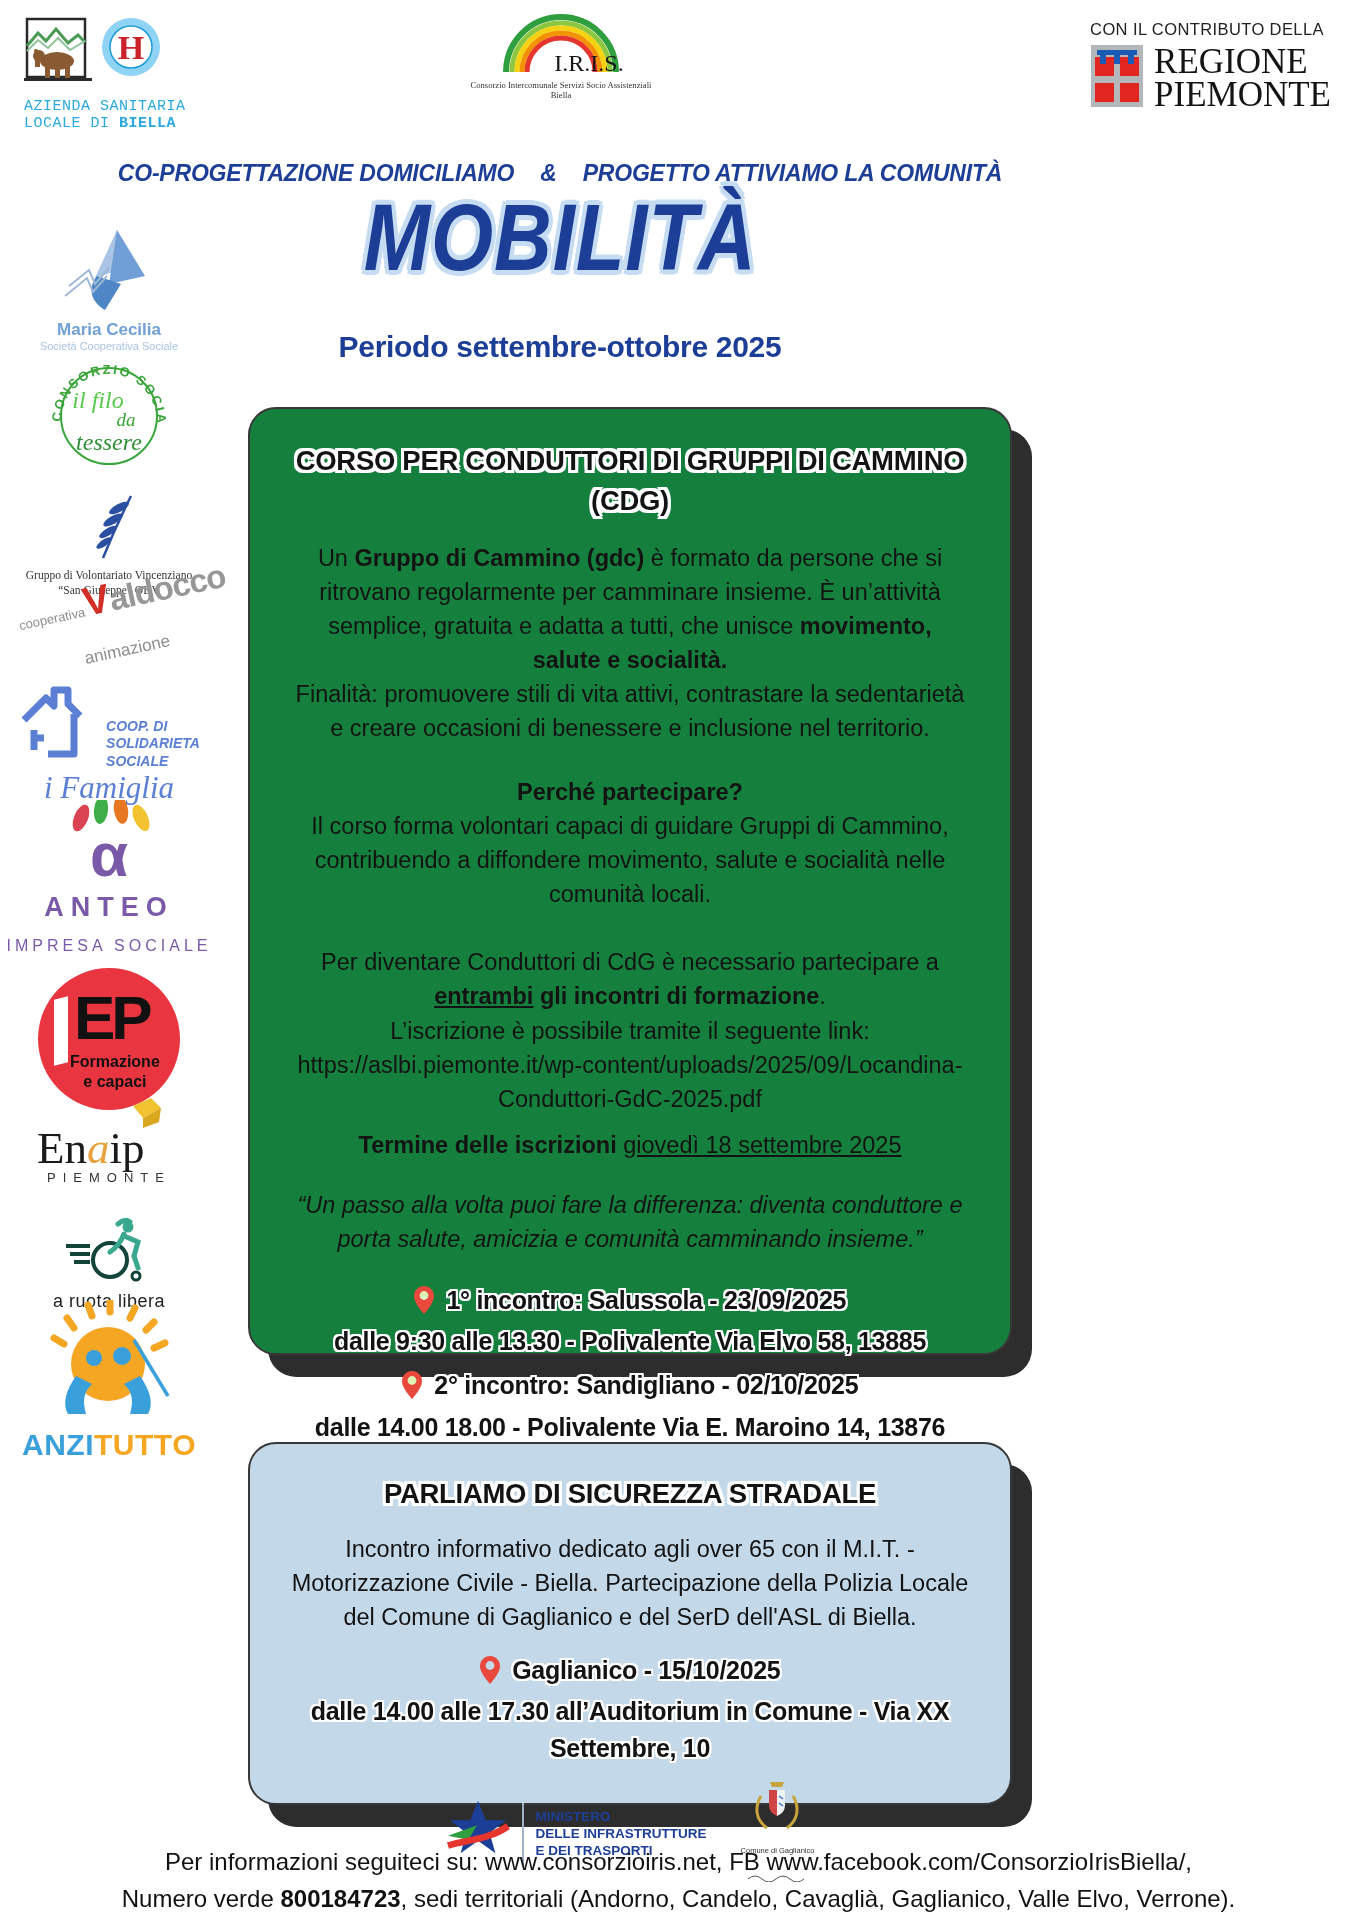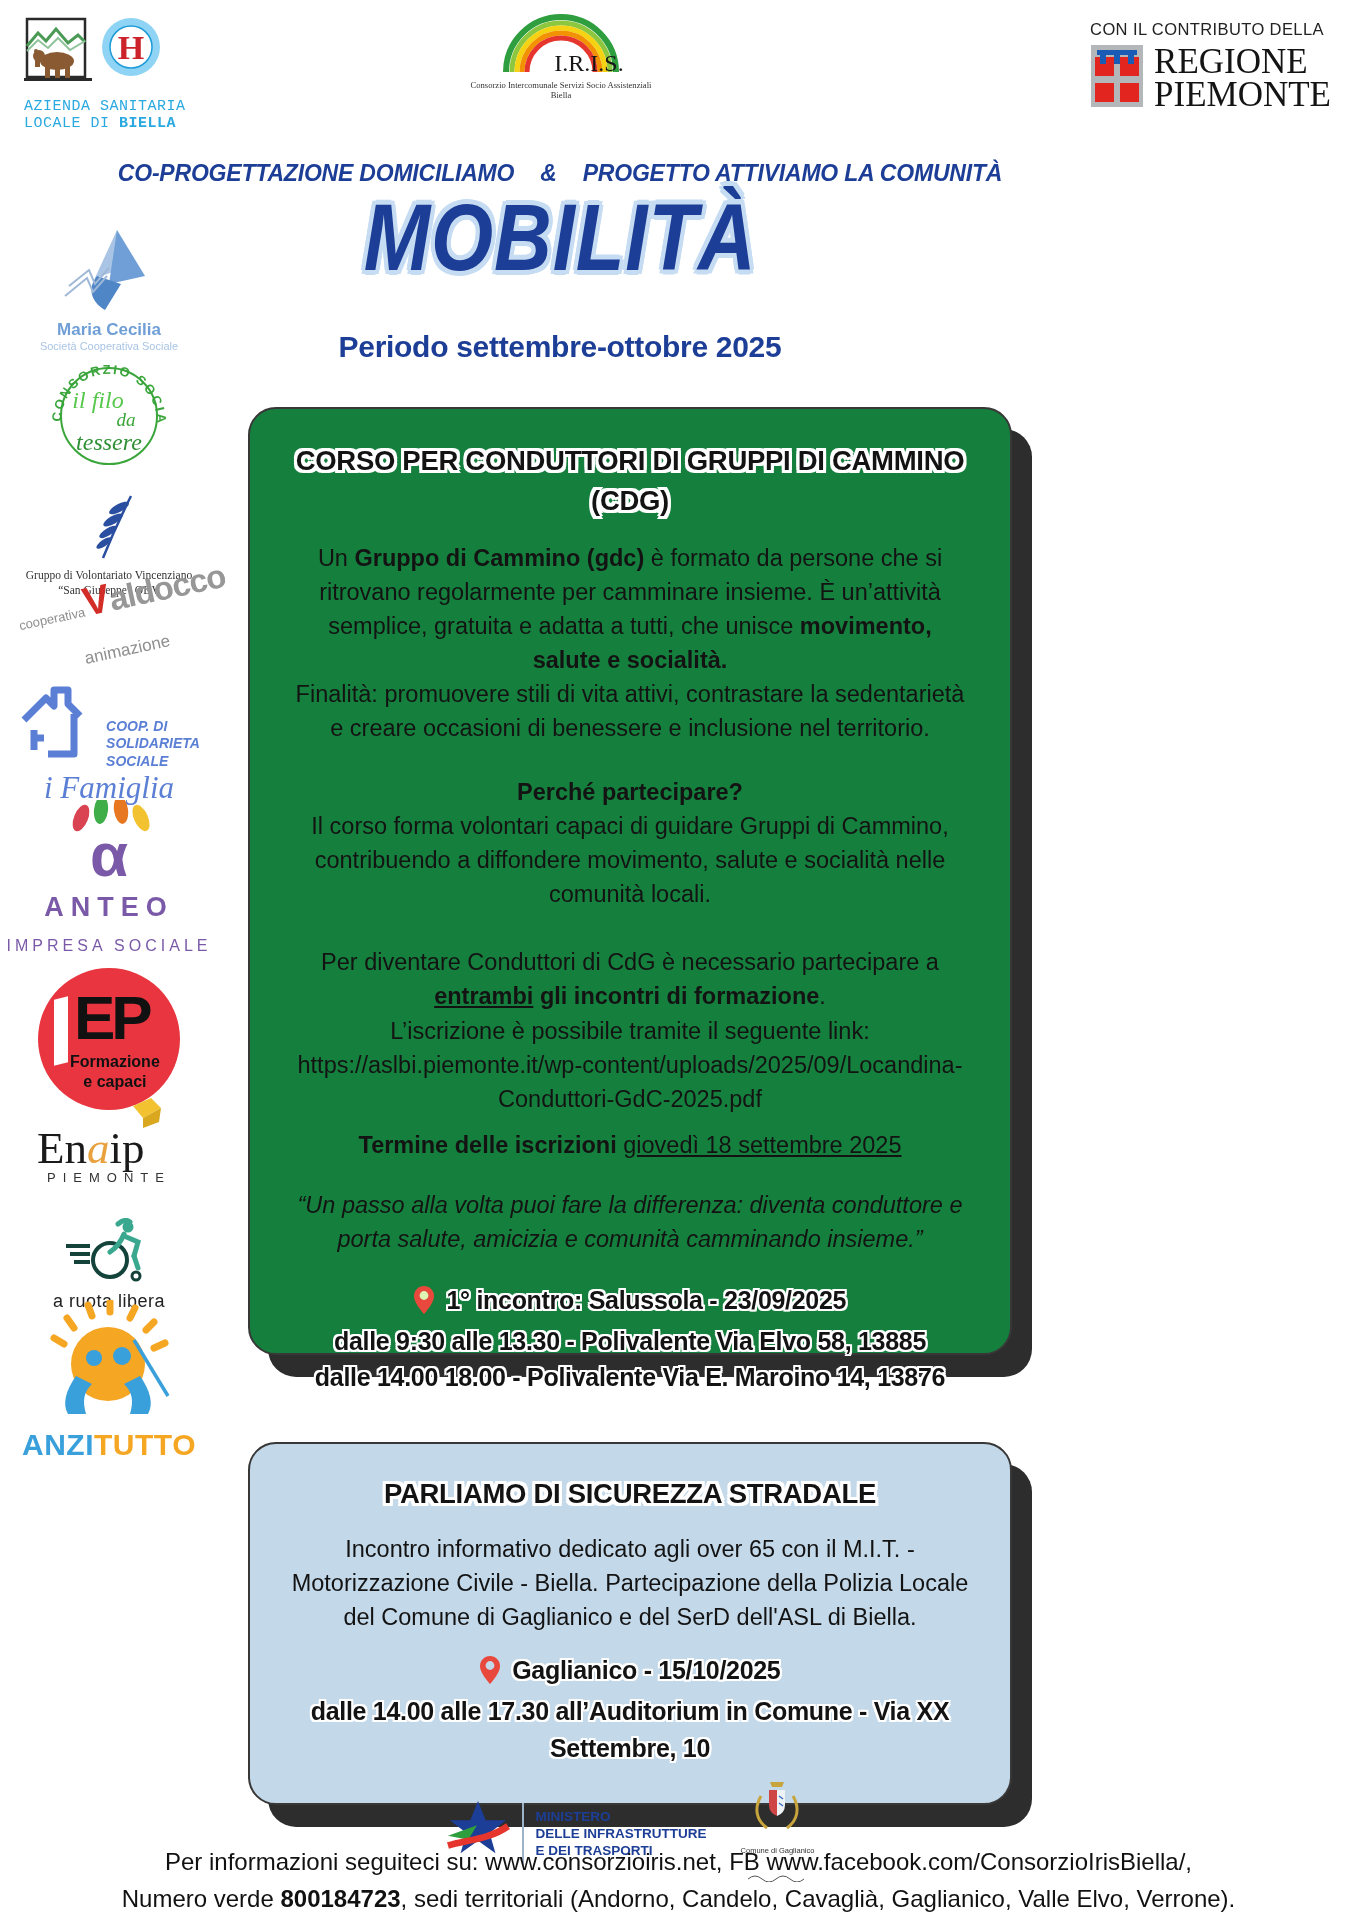--- a/index.html
+++ b/index.html
@@ -369,20 +369,28 @@
   <div class="mt26 event halo">
     <span class="pin">
       <svg width="20" height="28" viewBox="0 0 20 28">
           <path d="M10 0 C4.4 0 0 4.5 0 10 C0 17.5 10 28 10 28 C10 28 20 17.5 20 10 C20 4.5 15.6 0 10 0 Z" fill="#e8493c"></path>
           <circle cx="10" cy="9.5" r="4.4" fill="#ddf4b5"></circle>
         </svg>
     </span><span>1° incontro: Salussola - 23/09/2025</span>
   </div>
   <div class="event halo">dalle 9:30 alle 13.30 - Polivalente Via Elvo 58, 13885</div>
 
+  <div class="mt8 event halo">
+    <span class="pin">
+      <svg width="20" height="28" viewBox="0 0 20 28">
+          <path d="M10 0 C4.4 0 0 4.5 0 10 C0 17.5 10 28 10 28 C10 28 20 17.5 20 10 C20 4.5 15.6 0 10 0 Z" fill="#e8493c"></path>
+          <circle cx="10" cy="9.5" r="4.4" fill="#ddf4b5"></circle>
+        </svg>
+    </span><span>2° incontro: Sandigliano - 02/10/2025</span>
+  </div>
   <div class="event halo">dalle 14.00 18.00 - Polivalente Via E. Maroino 14, 13876</div>
 </div>
 
 <div class="card" id="safety-card">
   <div class="card-title">PARLIAMO DI SICUREZZA STRADALE</div>
 
   <div class="mt18">Incontro informativo dedicato agli over 65 con il M.I.T. - Motorizzazione Civile - Biella. Partecipazione della Polizia Locale del Comune di Gaglianico e del SerD dell'ASL di Biella.</div>
 
   <div class="mt18 event halo">
     <span class="pin">

